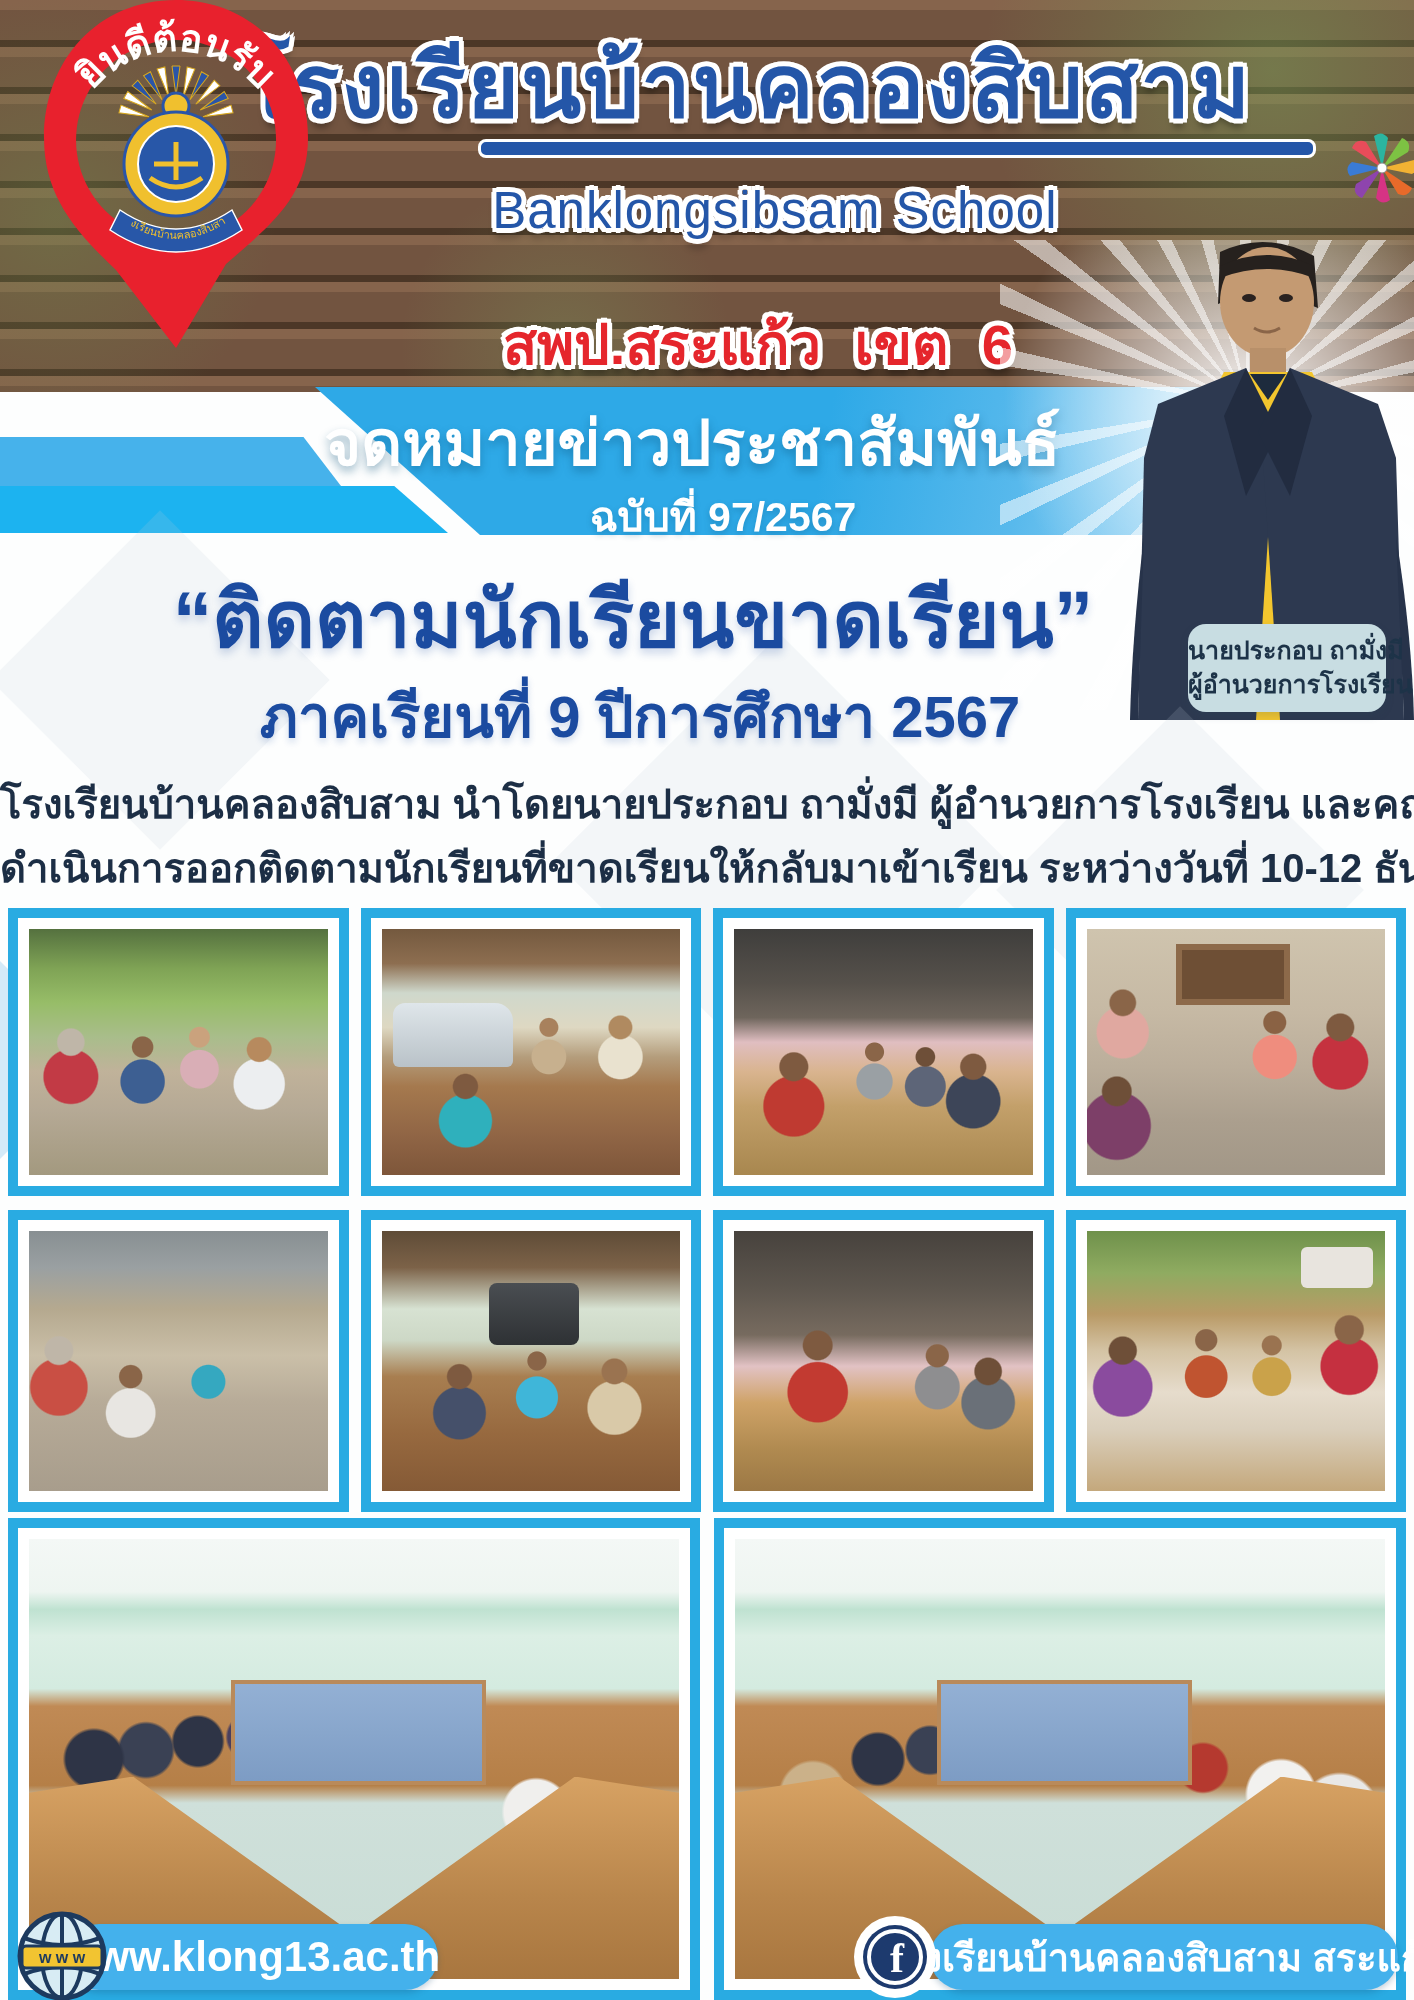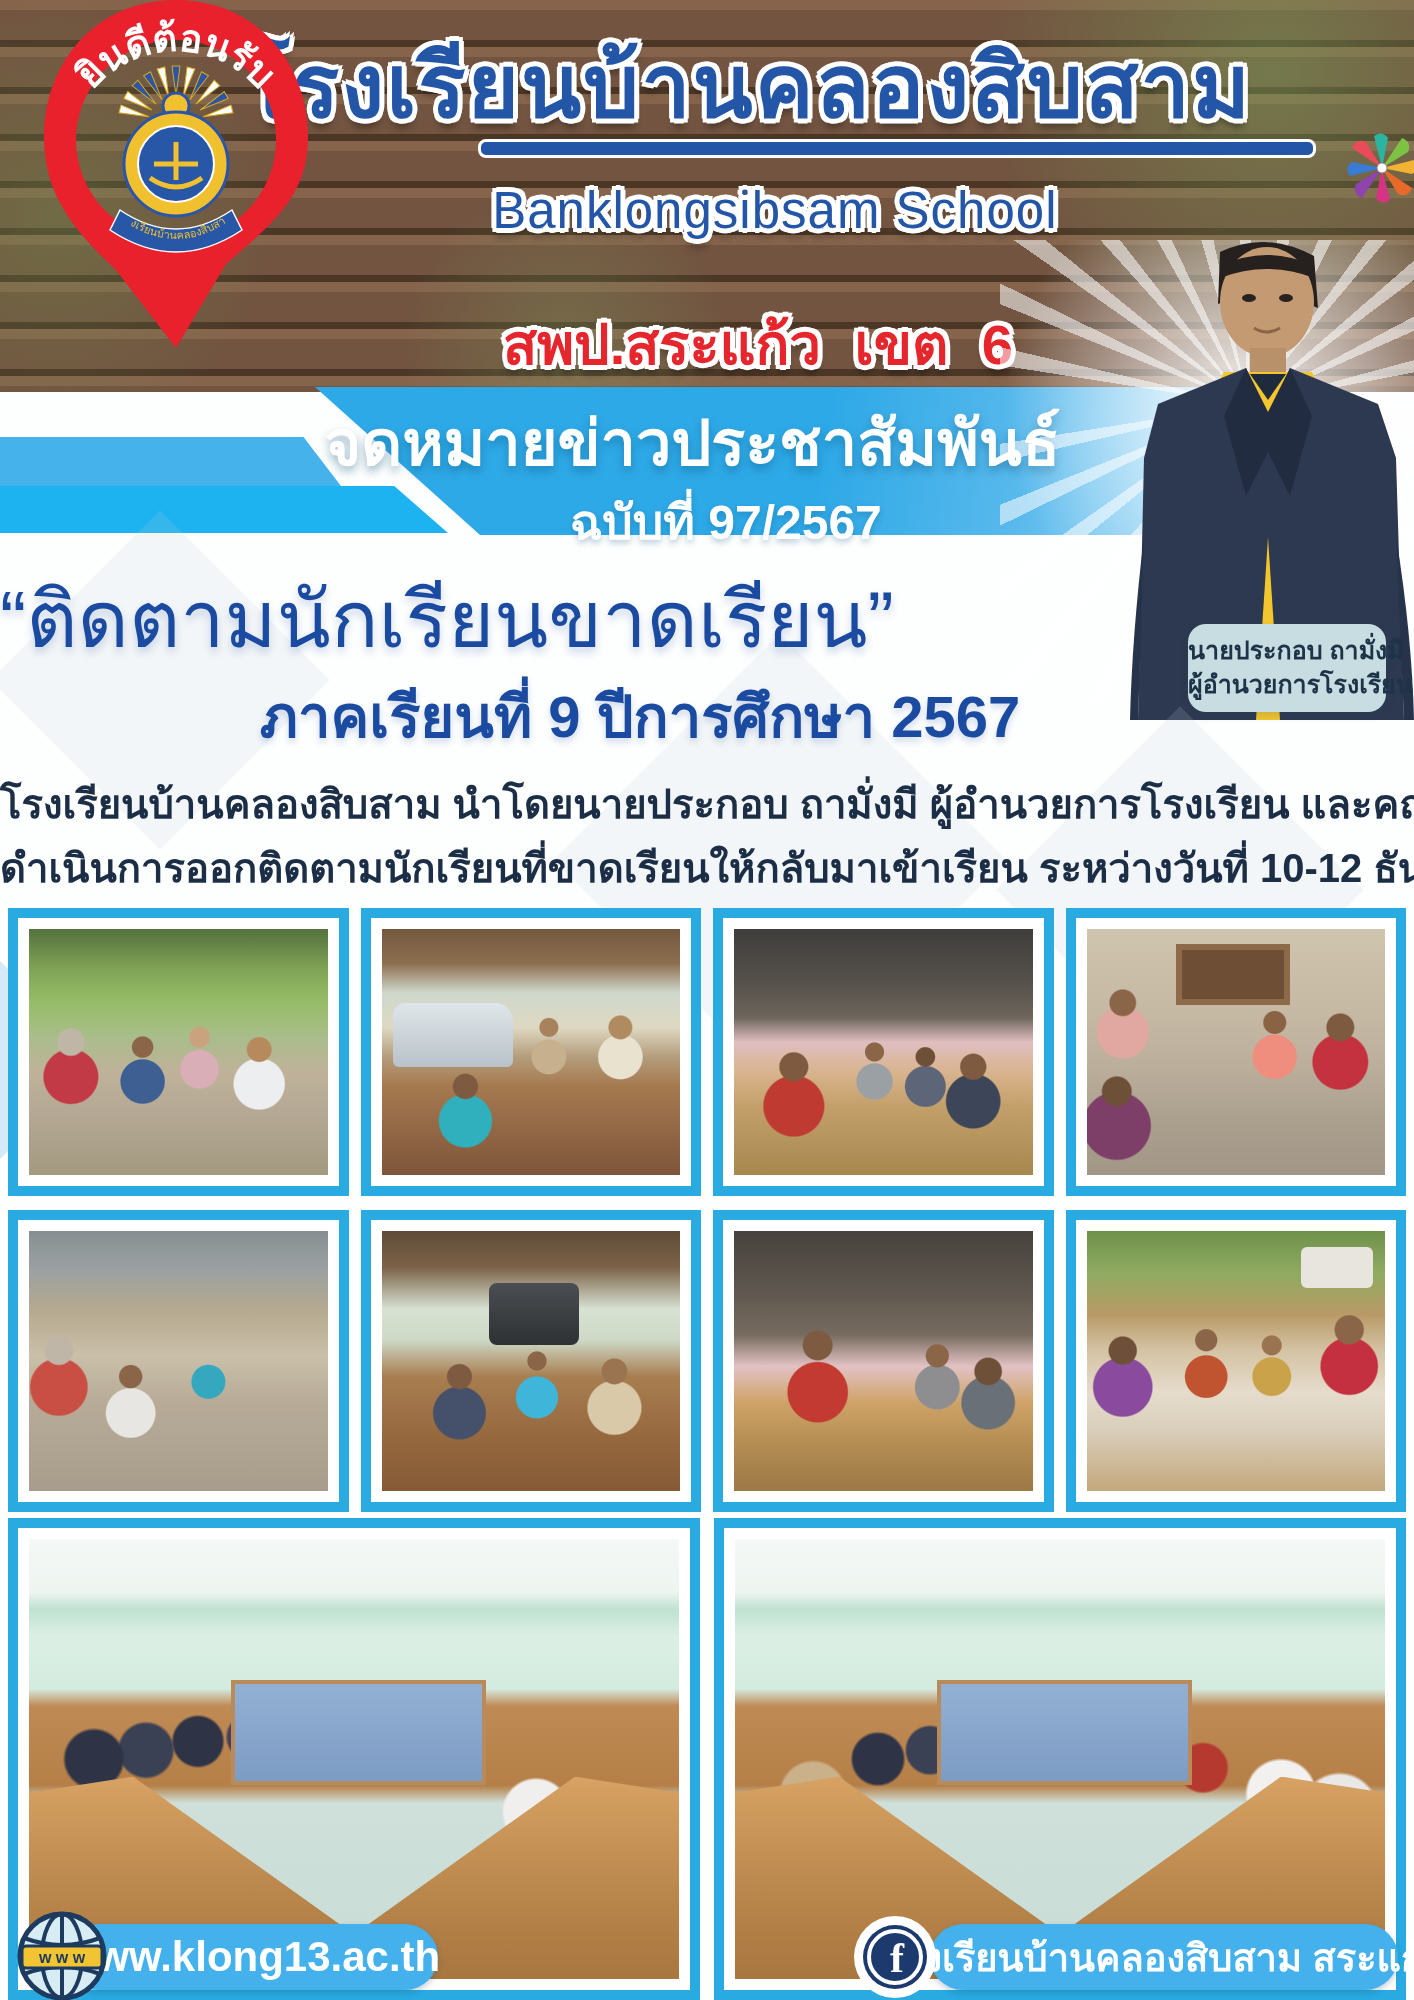--- a/index.html
+++ b/index.html
@@ -34,39 +34,39 @@
     clip-path:polygon(0 0,89% 0,100% 100%,0 100%);}
   .stripe-b{position:absolute;left:0;top:486px;width:448px;height:47px;background:#1cb3f0;
     clip-path:polygon(0 0,88% 0,100% 100%,0 100%);}
   .banner-main{position:absolute;left:0;top:387px;width:1414px;height:148px;
     background:linear-gradient(100deg,#2ea9e7 0%,#2ea9e7 58%,#58b9ec 72%,#a2d9f6 86%,#ddf1fc 96%);
     clip-path:polygon(315px 0,1296px 0,1152px 100%,480px 100%);}
   .banner-title{position:absolute;left:50%;top:393px;transform:translateX(-52%);
     font-size:63px;font-weight:bold;color:#fff;white-space:nowrap;
     text-shadow:0 5px 10px rgba(10,80,120,.40);}
   .banner-issue{position:absolute;left:50%;top:484px;transform:translateX(-44%);
-    font-size:48px;font-weight:bold;color:#fff;white-space:nowrap;
+    font-size:41px;font-weight:bold;color:#fff;white-space:nowrap;
     text-shadow:0 3px 6px rgba(10,80,120,.30);}
 
   
   .sunrays{position:absolute;left:1000px;top:240px;width:414px;height:470px;
     background:
       radial-gradient(circle at 60% 35%, rgba(255,255,255,.95), rgba(255,255,255,0) 62%),
       repeating-conic-gradient(from -90deg at 60% 35%, rgba(255,255,255,0) 0 9deg, rgba(255,255,255,.55) 9deg 13deg);}
   .director{position:absolute;left:1128px;top:236px;width:286px;height:484px;}
   .caption{position:absolute;left:1188px;top:624px;width:198px;height:88px;
     background:#c8dde2;border-radius:18px;display:flex;flex-direction:column;
     justify-content:center;align-items:flex-start;box-shadow:0 4px 8px rgba(40,70,90,.18);}
   .caption div{font-size:25px;font-weight:bold;color:#1d3348;line-height:1.35;white-space:nowrap;}
 
   
   .dia{position:absolute;background:rgba(190,205,218,.16);transform:rotate(45deg);}
   .dia.blue{background:rgba(120,190,235,.30);}
-  .headline-title{position:absolute;left:0;top:556px;width:1266px;
-    font-size:79px;font-weight:normal;color:#1b4ba0;white-space:nowrap;
+  .headline-title{position:absolute;left:0;top:556px;width:1266px;text-align:center;
+    font-size:79px;font-weight:bold;color:#1b4ba0;white-space:nowrap;
     text-shadow:0 5px 8px rgba(27,75,160,.22);}
   .headline-sub{position:absolute;left:0;top:670px;width:1280px;text-align:center;
     font-size:58px;font-weight:bold;color:#1b4ba0;white-space:nowrap;
     text-shadow:0 4px 7px rgba(27,75,160,.20);}
   .body-line{position:absolute;left:0;width:1414px;text-align:center;
     font-size:40px;font-weight:bold;color:#1c2e45;white-space:nowrap;}
   .body-1{top:772px;}
   .body-2{top:836px;}
 
   

